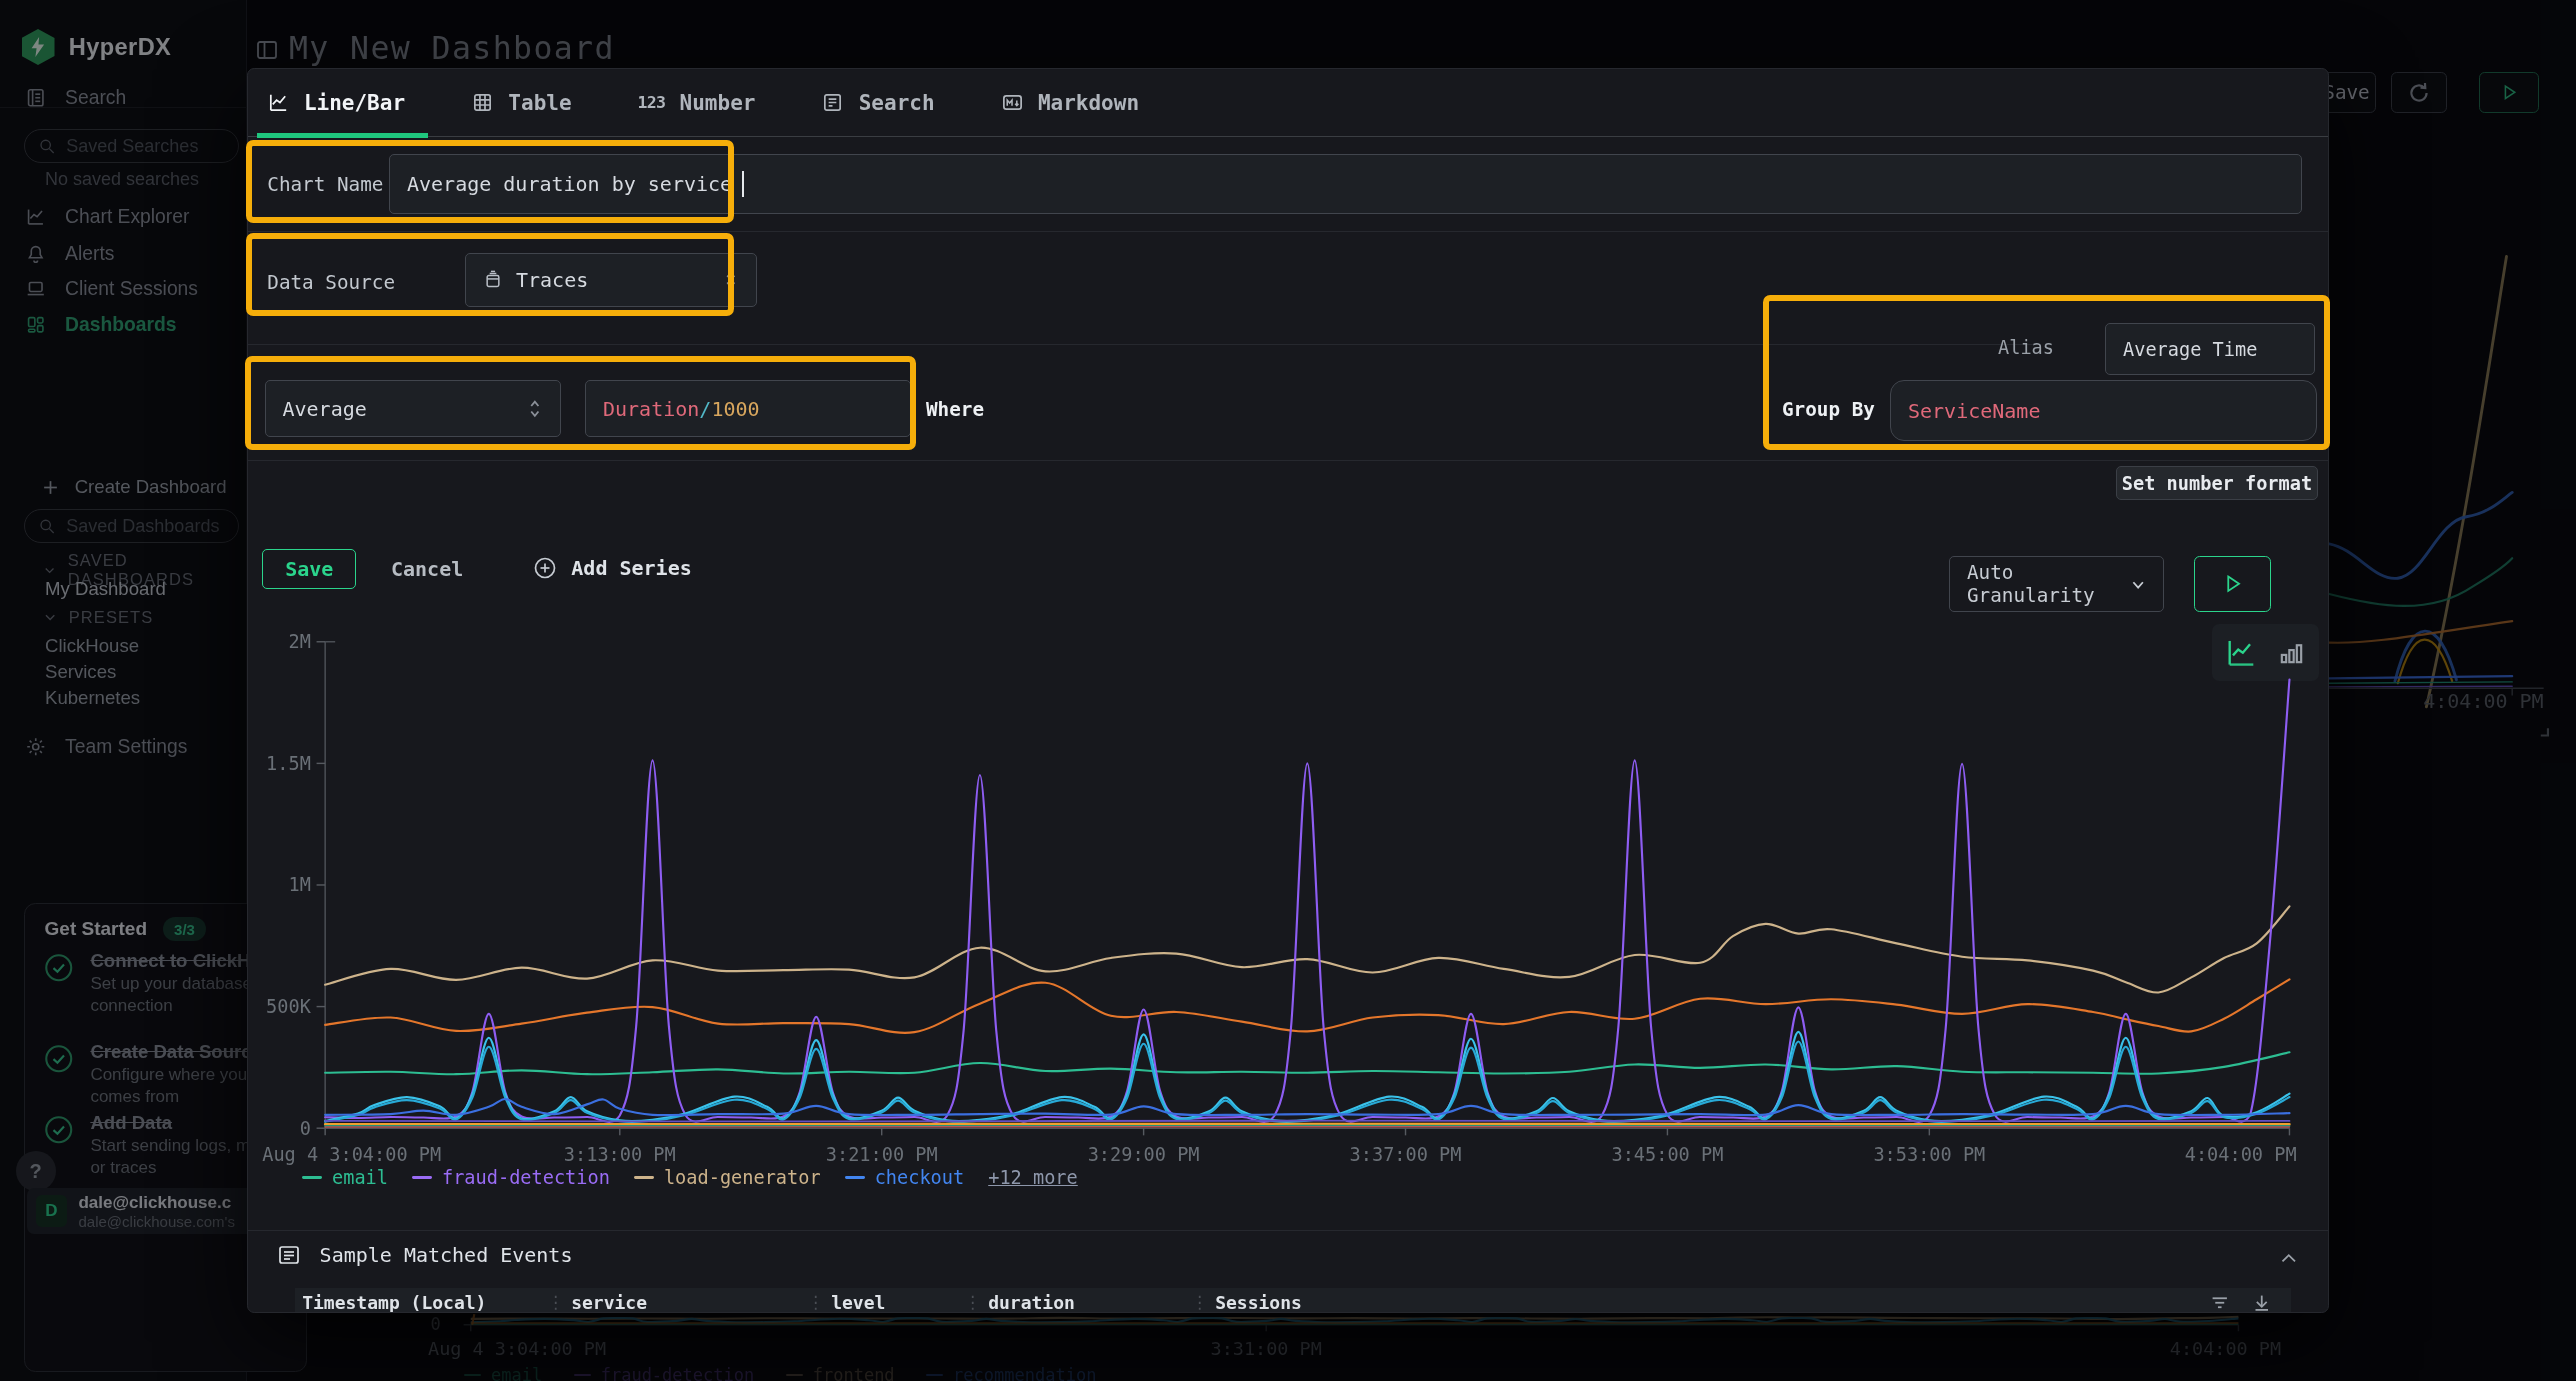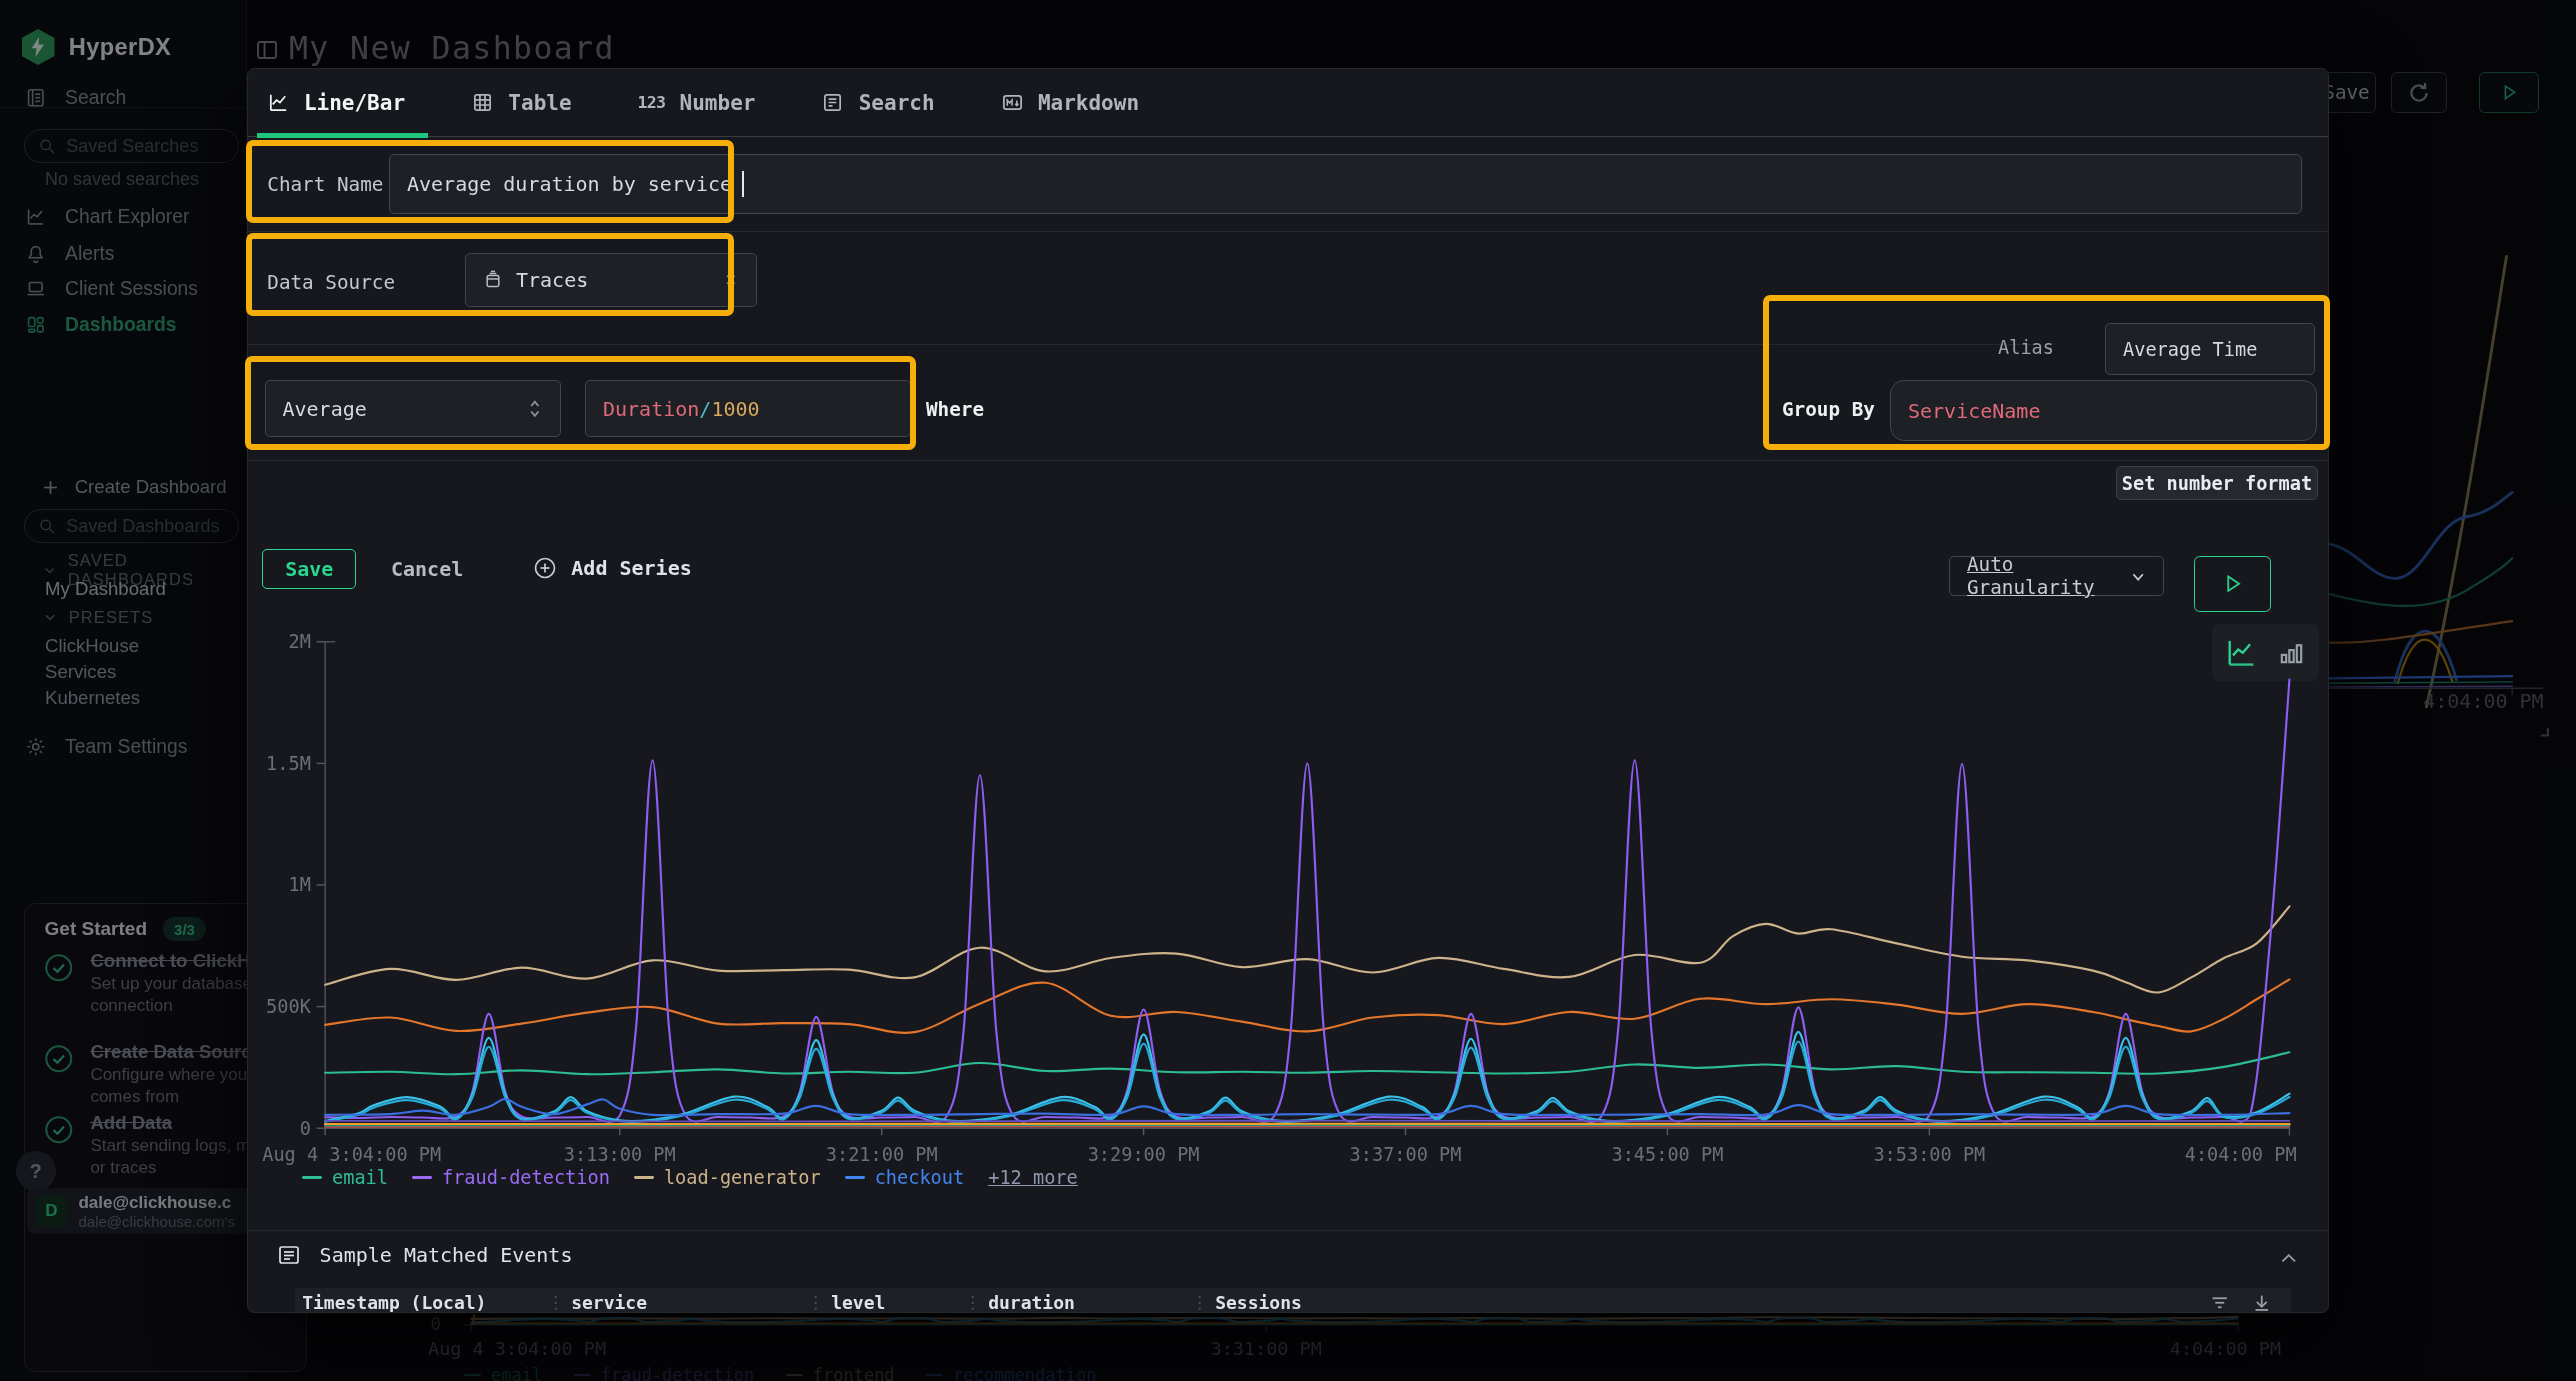--- a/index.html
+++ b/index.html
@@ -79,21 +79,21 @@
   .updown { margin-left:auto; }
   .select-like { cursor:pointer; }
   .ph { color:#5f656d; font-size:18.6px; }
   .qlang { margin-left:auto; display:flex; gap:10px; font-size:18px; font-weight:bold; }
   .qlang .sql { color:#e8ebee; } .qlang .pipe { color:#4a4e55; font-weight:normal; } .qlang .lucene { color:#2bd48c; }
 
   #add-series { position:absolute; left:285px; top:487px; display:flex; align-items:center; gap:14.3px; font-size:20px; font-weight:bold; color:#dfe3e8; font-family:"DejaVu Sans Mono","Liberation Mono",monospace; cursor:pointer; }
   #set-number-format { position:absolute; left:2115px; top:465px; width:202px; height:34px; background:#25282d; border:1.4px solid #3b3f46; border-radius:5px; display:flex; align-items:center; justify-content:center; font-size:18.6px; font-weight:bold; color:#e8ebef; font-family:"DejaVu Sans Mono","Liberation Mono",monospace; cursor:pointer; }
   #save-btn { position:absolute; left:261px; top:548px; width:94px; height:40px; border:1.4px solid #2bd48c; border-radius:5px; color:#2bd48c; font-size:20px; font-weight:bold; display:flex; align-items:center; justify-content:center; font-family:"DejaVu Sans Mono","Liberation Mono",monospace; cursor:pointer; background:transparent; }
   #cancel-btn { position:absolute; left:390px; top:548px; height:40px; display:flex; align-items:center; font-size:20px; font-weight:bold; color:#b7bcc3; font-family:"DejaVu Sans Mono","Liberation Mono",monospace; cursor:pointer; }
-  #granularity { position:absolute; left:1948px; top:555px; width:215px; height:40px; border:1.4px solid #41454d; border-radius:5px; display:flex; align-items:center; justify-content:space-between; padding:0 17px; font-size:19.3px; color:#c7ccd3; font-family:"DejaVu Sans Mono","Liberation Mono",monospace; cursor:pointer;text-decoration:underline; }
+  #granularity { position:absolute; left:1948px; top:555px; width:215px; height:56px; border:1.4px solid #41454d; border-radius:5px; display:flex; align-items:center; justify-content:space-between; padding:0 17px; font-size:19.3px; color:#c7ccd3; font-family:"DejaVu Sans Mono","Liberation Mono",monospace; cursor:pointer; }
   #run-chart-btn { position:absolute; left:2192px; top:555px; width:77px; height:56px; border:1.4px solid #2bd48c; border-radius:5.7px; display:flex; align-items:center; justify-content:center; cursor:pointer; }
   #chart-type-toggle { position:absolute; left:2211px; top:623px; width:107px; height:57px; background:#1c1f24; border-radius:7.2px; display:flex; align-items:center; justify-content:center; gap:18.6px; }
 
   
   #legend { position:absolute; left:301px; top:1166px; display:flex; align-items:center; gap:24px; font-size:18.6px; font-family:"DejaVu Sans Mono","Liberation Mono",monospace; }
   .lg-item { display:flex; align-items:center; gap:10px; cursor:pointer; }
   .lg-dash { width:20px; height:3.6px; border-radius:1.4px; }
   #legend-more { color:#8e97ab; text-decoration:underline; cursor:pointer; }
 
   

